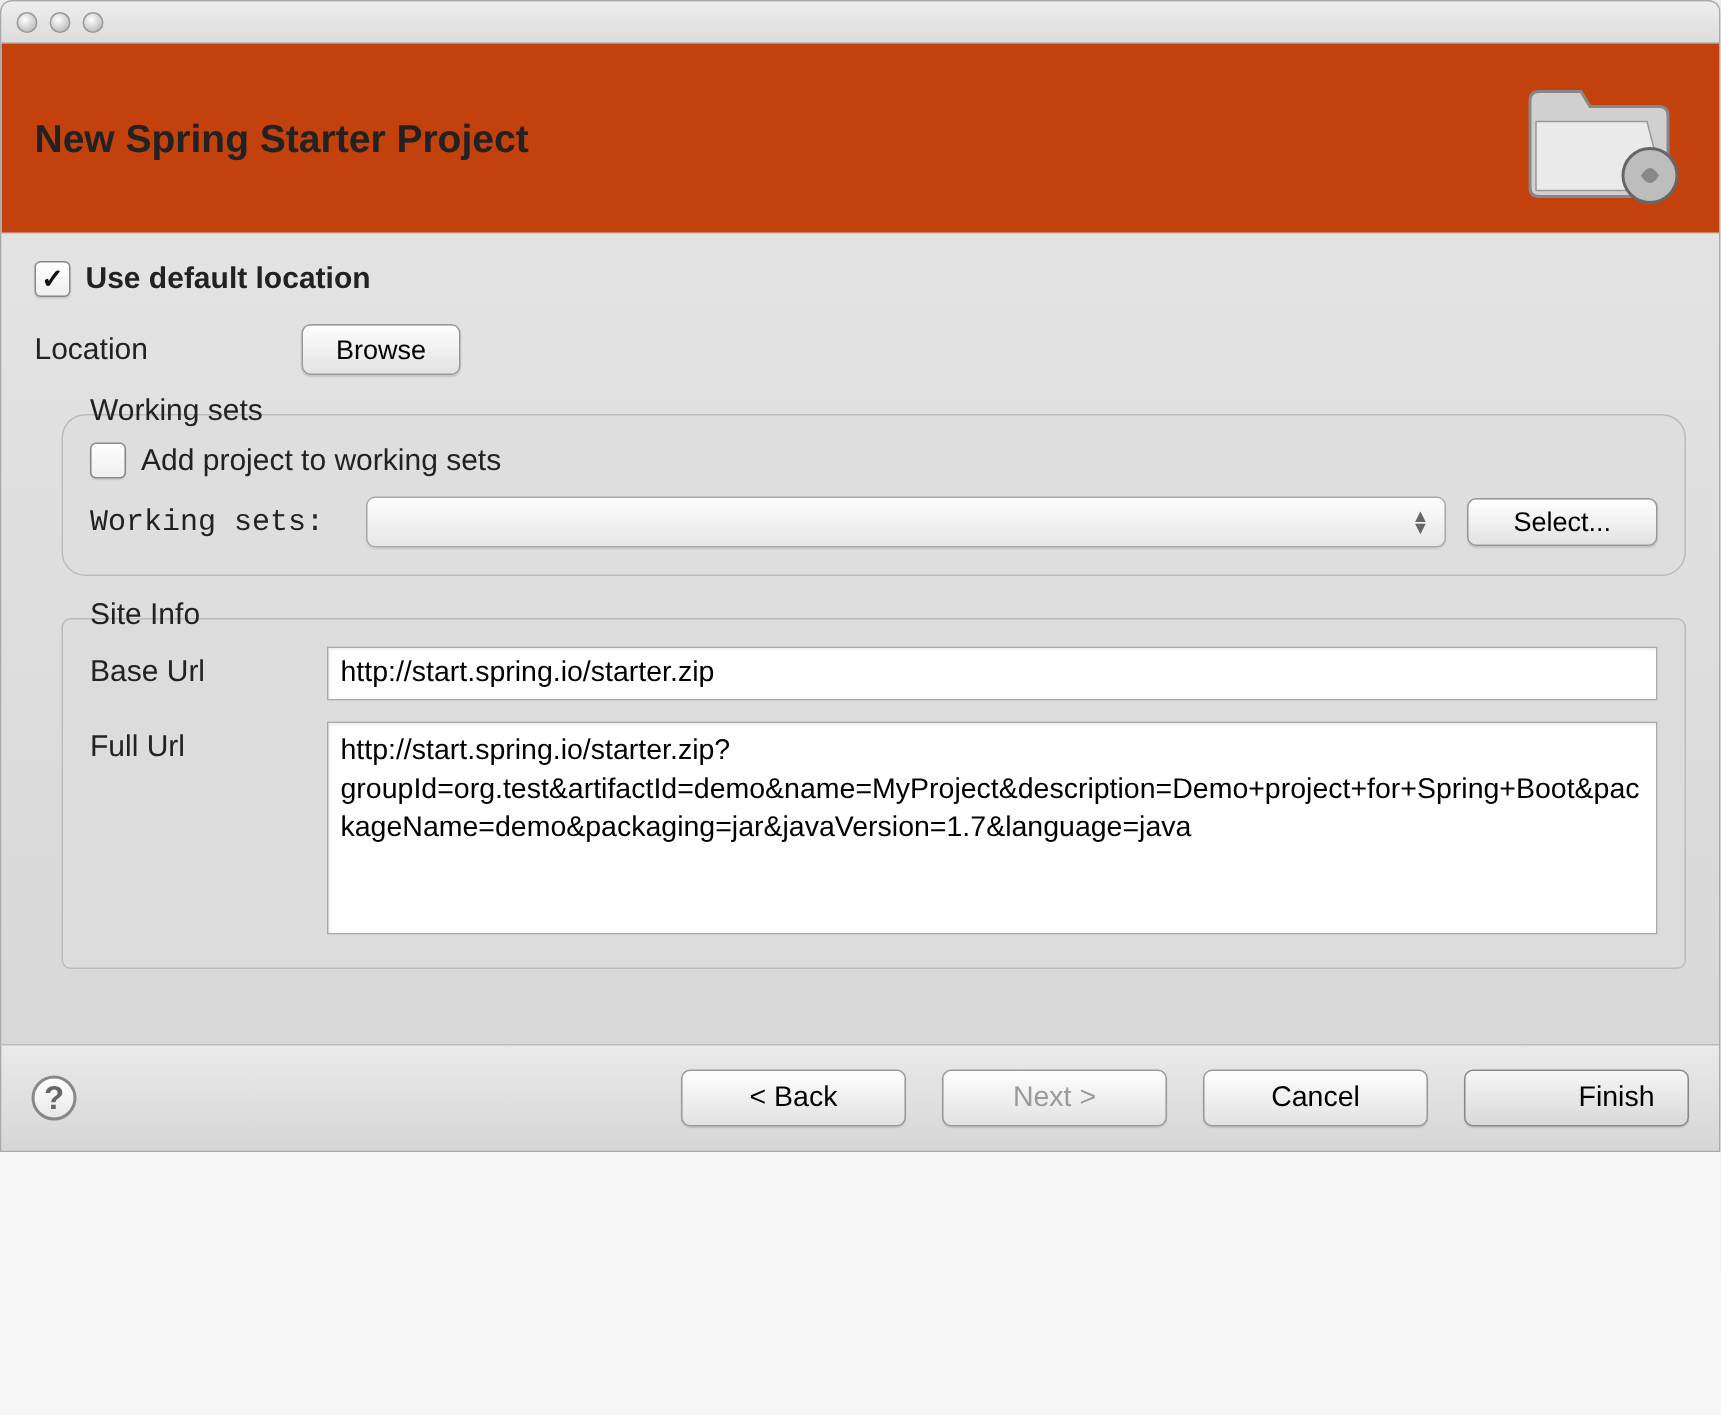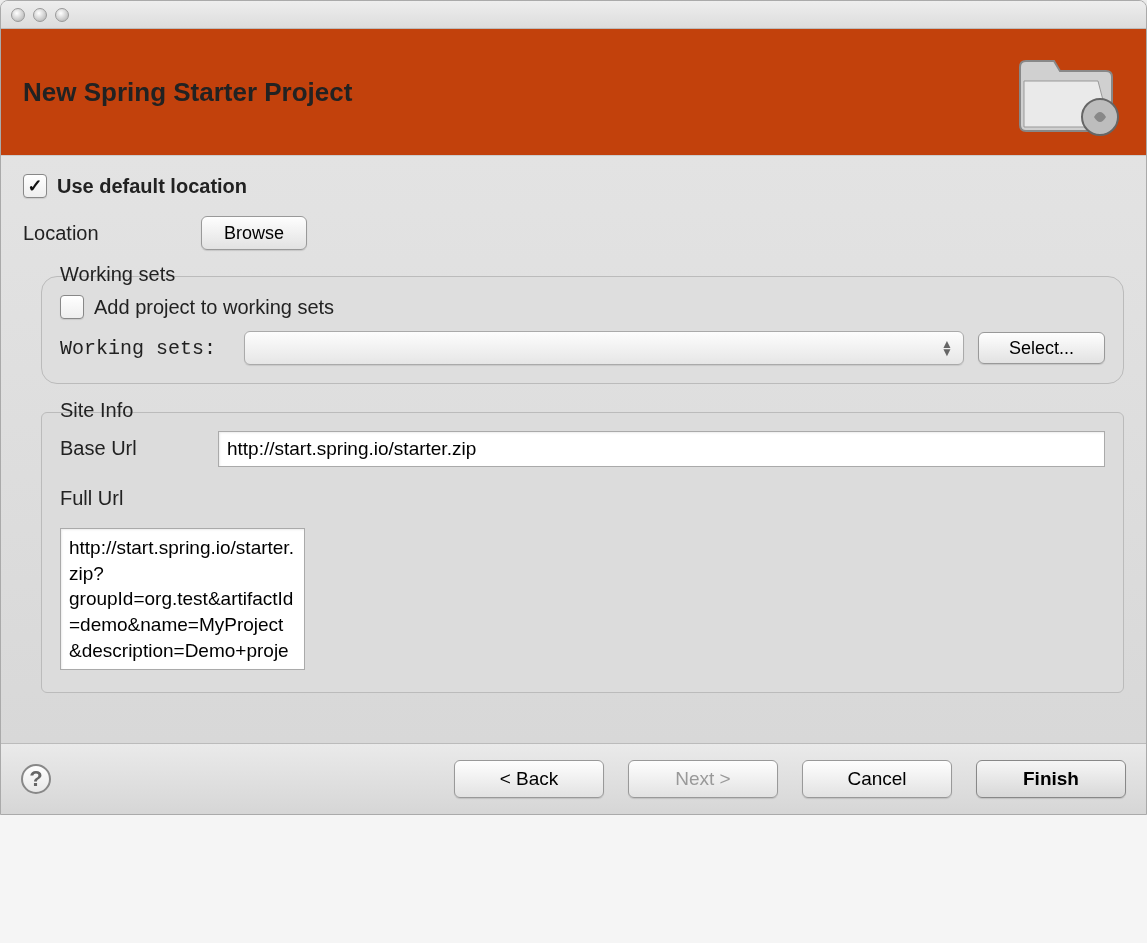--- a/index.html
+++ b/index.html
@@ -98,22 +98,23 @@
     border: 1px solid #999;
     border-radius: 6px;
     background: linear-gradient(#fefefe, #e2e2e2);
     font-size: 18px;
     font-family: inherit;
     cursor: pointer;
     box-shadow: 0 1px 1px rgba(0,0,0,0.12);
   }
   .btn.default {
     background: linear-gradient(#f6f6f6, #d8d8d8);
-    font-weight: 700;
+    font-weight: 400;
     border-color: #888;
+    text-align: right;
   }
   .btn:disabled { color: #999; cursor: default; }
   .btn.small { height: 32px; padding: 0 30px; }
   .fieldset {
     border: 1px solid #bbb;
     border-radius: 6px;
     background: #dedede;
     padding: 18px 18px;
     margin: 0 0 28px 0;
     position: relative;
@@ -248,21 +249,21 @@
         <button class="btn small">Select...</button>
       </div>
     </div>
 
     <div class="fieldset" style="margin-left:18px; background:#dcdcdc;">
       <div class="fieldset-legend">Site Info</div>
       <div class="site-row">
         <span class="lbl label">Base Url</span>
         <input class="text-input" type="text" value="http://start.spring.io/starter.zip" style="">
       </div>
-      <div class="site-row" style="margin-bottom:4px;flex-direction:column;">
+      <div class="site-row" style="margin-bottom:4px;">
         <span class="lbl label">Full Url</span>
         <textarea class="textarea" rows="5" style="">http://start.spring.io/starter.zip?groupId=org.test&amp;artifactId=demo&amp;name=MyProject&amp;description=Demo+project+for+Spring+Boot&amp;packageName=demo&amp;packaging=jar&amp;javaVersion=1.7&amp;language=java</textarea>
       </div>
     </div>
 
   </div>
 
   <div class="footer">
     <div class="help-icon">?</div>
     <div class="footer-buttons">

